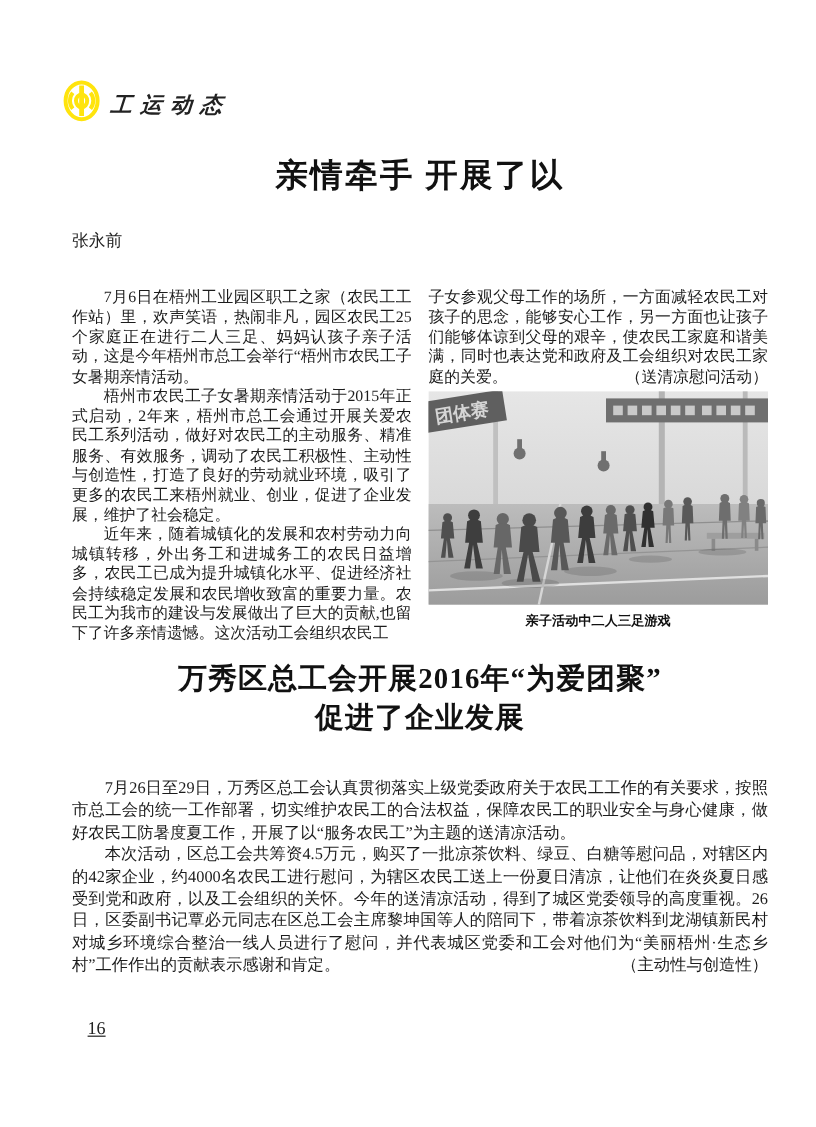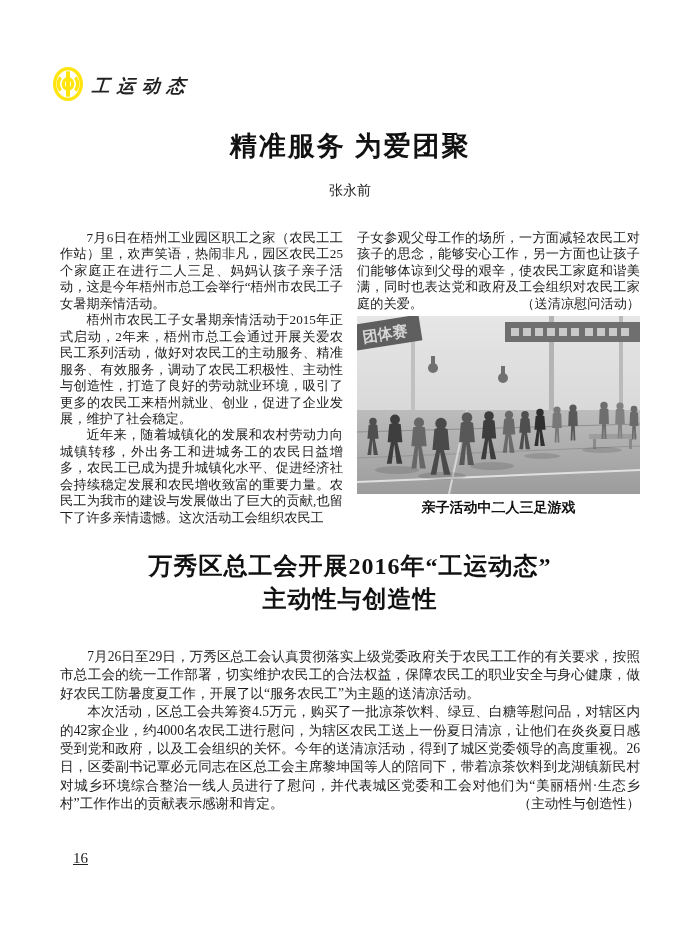--- a/index.html
+++ b/index.html
@@ -12,29 +12,29 @@
   
   .header { position:absolute; top:66px; left:52px; display:flex; align-items:center; gap:8px; }
   .brand {
     font-size:18px; font-weight:bold; letter-spacing:7px; font-style:italic;
     color:#222; white-space:nowrap; transform:skewX(-4deg);
   }
 
   
   .article1 { position:absolute; left:60px; top:128px; width:580px; }
   .a1-title { text-align:center; font-size:27px; font-weight:bold; letter-spacing:2px; color:#111; }
-  .a1-author { text-align:center; font-size:14px; margin-top:18px; color:#222; }
+  .a1-author { font-size:14px; margin-top:28px; color:#222; }
   .cols { display:flex; gap:14px; margin-top:30px; }
   .col { width:283px; font-size:13.2px; line-height:16.45px; text-align:justify; text-justify:inter-ideograph; }
   .col p { margin:0; text-indent:2em; }
   .cont { position:relative; }
   .attr { position:absolute; right:0; bottom:0; white-space:nowrap; }
   figure.photo { margin:4px 0 0 0; width:283px; }
   figure.photo svg { display:block; }
-  figcaption { text-align:center; font-weight:bold; font-size:14px; margin-top:6px; color:#111; }
+  figcaption { text-align:center; font-weight:bold; font-size:11px; margin-top:6px; color:#111; }
 
   
   .article2 { position:absolute; left:60px; top:550px; width:580px; }
   .a2-title { text-align:center; font-weight:bold; font-size:24px; line-height:33px; letter-spacing:1px; color:#111; }
   .a2-body { margin-top:32px; font-size:13.6px; line-height:18.4px; text-align:justify; text-justify:inter-ideograph; }
   .a2-body p { margin:0; text-indent:2em;font-family:Liberation Serif, serif; }
 
   .pageno { position:absolute; left:73px; top:850px; font-size:15px; color:#222;text-decoration:underline; }
 </style>
 </head>
@@ -51,21 +51,21 @@
           <path d="M35,17 a14,15 0 0,1 0,20" stroke-width="5"></path>
           <ellipse cx="24" cy="27" rx="7" ry="8" stroke-width="5"></ellipse>
           <line x1="24" y1="8" x2="24" y2="46" stroke-width="6"></line>
         </g>
       </svg>
     </span>
     <span class="brand">工运动态</span>
   </div>
 
   <div class="article1">
-    <div class="a1-title">精准服务  为爱团聚</div>
+    <div class="a1-title">亲情牵手  开展了以</div>
     <div class="a1-author">张永前</div>
 
     <div class="cols">
       <div class="col">
         <p>7月6日在梧州工业园区职工之家（农民工工作站）里，欢声笑语，热闹非凡，园区农民工25个家庭正在进行二人三足、妈妈认孩子亲子活动，这是今年梧州市总工会举行“梧州市农民工子女暑期亲情活动。</p>
         <p>梧州市农民工子女暑期亲情活动于2015年正式启动，2年来，梧州市总工会通过开展关爱农民工系列活动，做好对农民工的主动服务、精准服务、有效服务，调动了农民工积极性、主动性与创造性，打造了良好的劳动就业环境，吸引了更多的农民工来梧州就业、创业，促进了企业发展，维护了社会稳定。</p>
         <p>近年来，随着城镇化的发展和农村劳动力向城镇转移，外出务工和进城务工的农民日益增多，农民工已成为提升城镇化水平、促进经济社会持续稳定发展和农民增收致富的重要力量。农民工为我市的建设与发展做出了巨大的贡献,也留下了许多亲情遗憾。这次活动工会组织农民工</p>
       </div>
 
       <div class="col">
@@ -196,22 +196,22 @@
             </g>
           </svg>
           <figcaption>亲子活动中二人三足游戏</figcaption>
         </figure>
       </div>
     </div>
   </div>
 
   <div class="article2">
     <div class="a2-title">
-      <div>万秀区总工会开展2016年“工运动态”</div>
-      <div>主动性与创造性</div>
+      <div>万秀区总工会开展2016年“为爱团聚”</div>
+      <div>促进了企业发展</div>
     </div>
     <div class="a2-body">
       <p>7月26日至29日，万秀区总工会认真贯彻落实上级党委政府关于农民工工作的有关要求，按照市总工会的统一工作部署，切实维护农民工的合法权益，保障农民工的职业安全与身心健康，做好农民工防暑度夏工作，开展了以“服务农民工”为主题的送清凉活动。</p>
       <p class="cont">
         <span>本次活动，区总工会共筹资4.5万元，购买了一批凉茶饮料、绿豆、白糖等慰问品，对辖区内的42家企业，约4000名农民工进行慰问，为辖区农民工送上一份夏日清凉，让他们在炎炎夏日感受到党和政府，以及工会组织的关怀。今年的送清凉活动，得到了城区党委领导的高度重视。26日，区委副书记覃必元同志在区总工会主席黎坤国等人的陪同下，带着凉茶饮料到龙湖镇新民村对城乡环境综合整治一线人员进行了慰问，并代表城区党委和工会对他们为“美丽梧州·生态乡村”工作作出的贡献表示感谢和肯定。</span>
         <span class="attr">（主动性与创造性）</span>
       </p>
     </div>
   </div>
 

